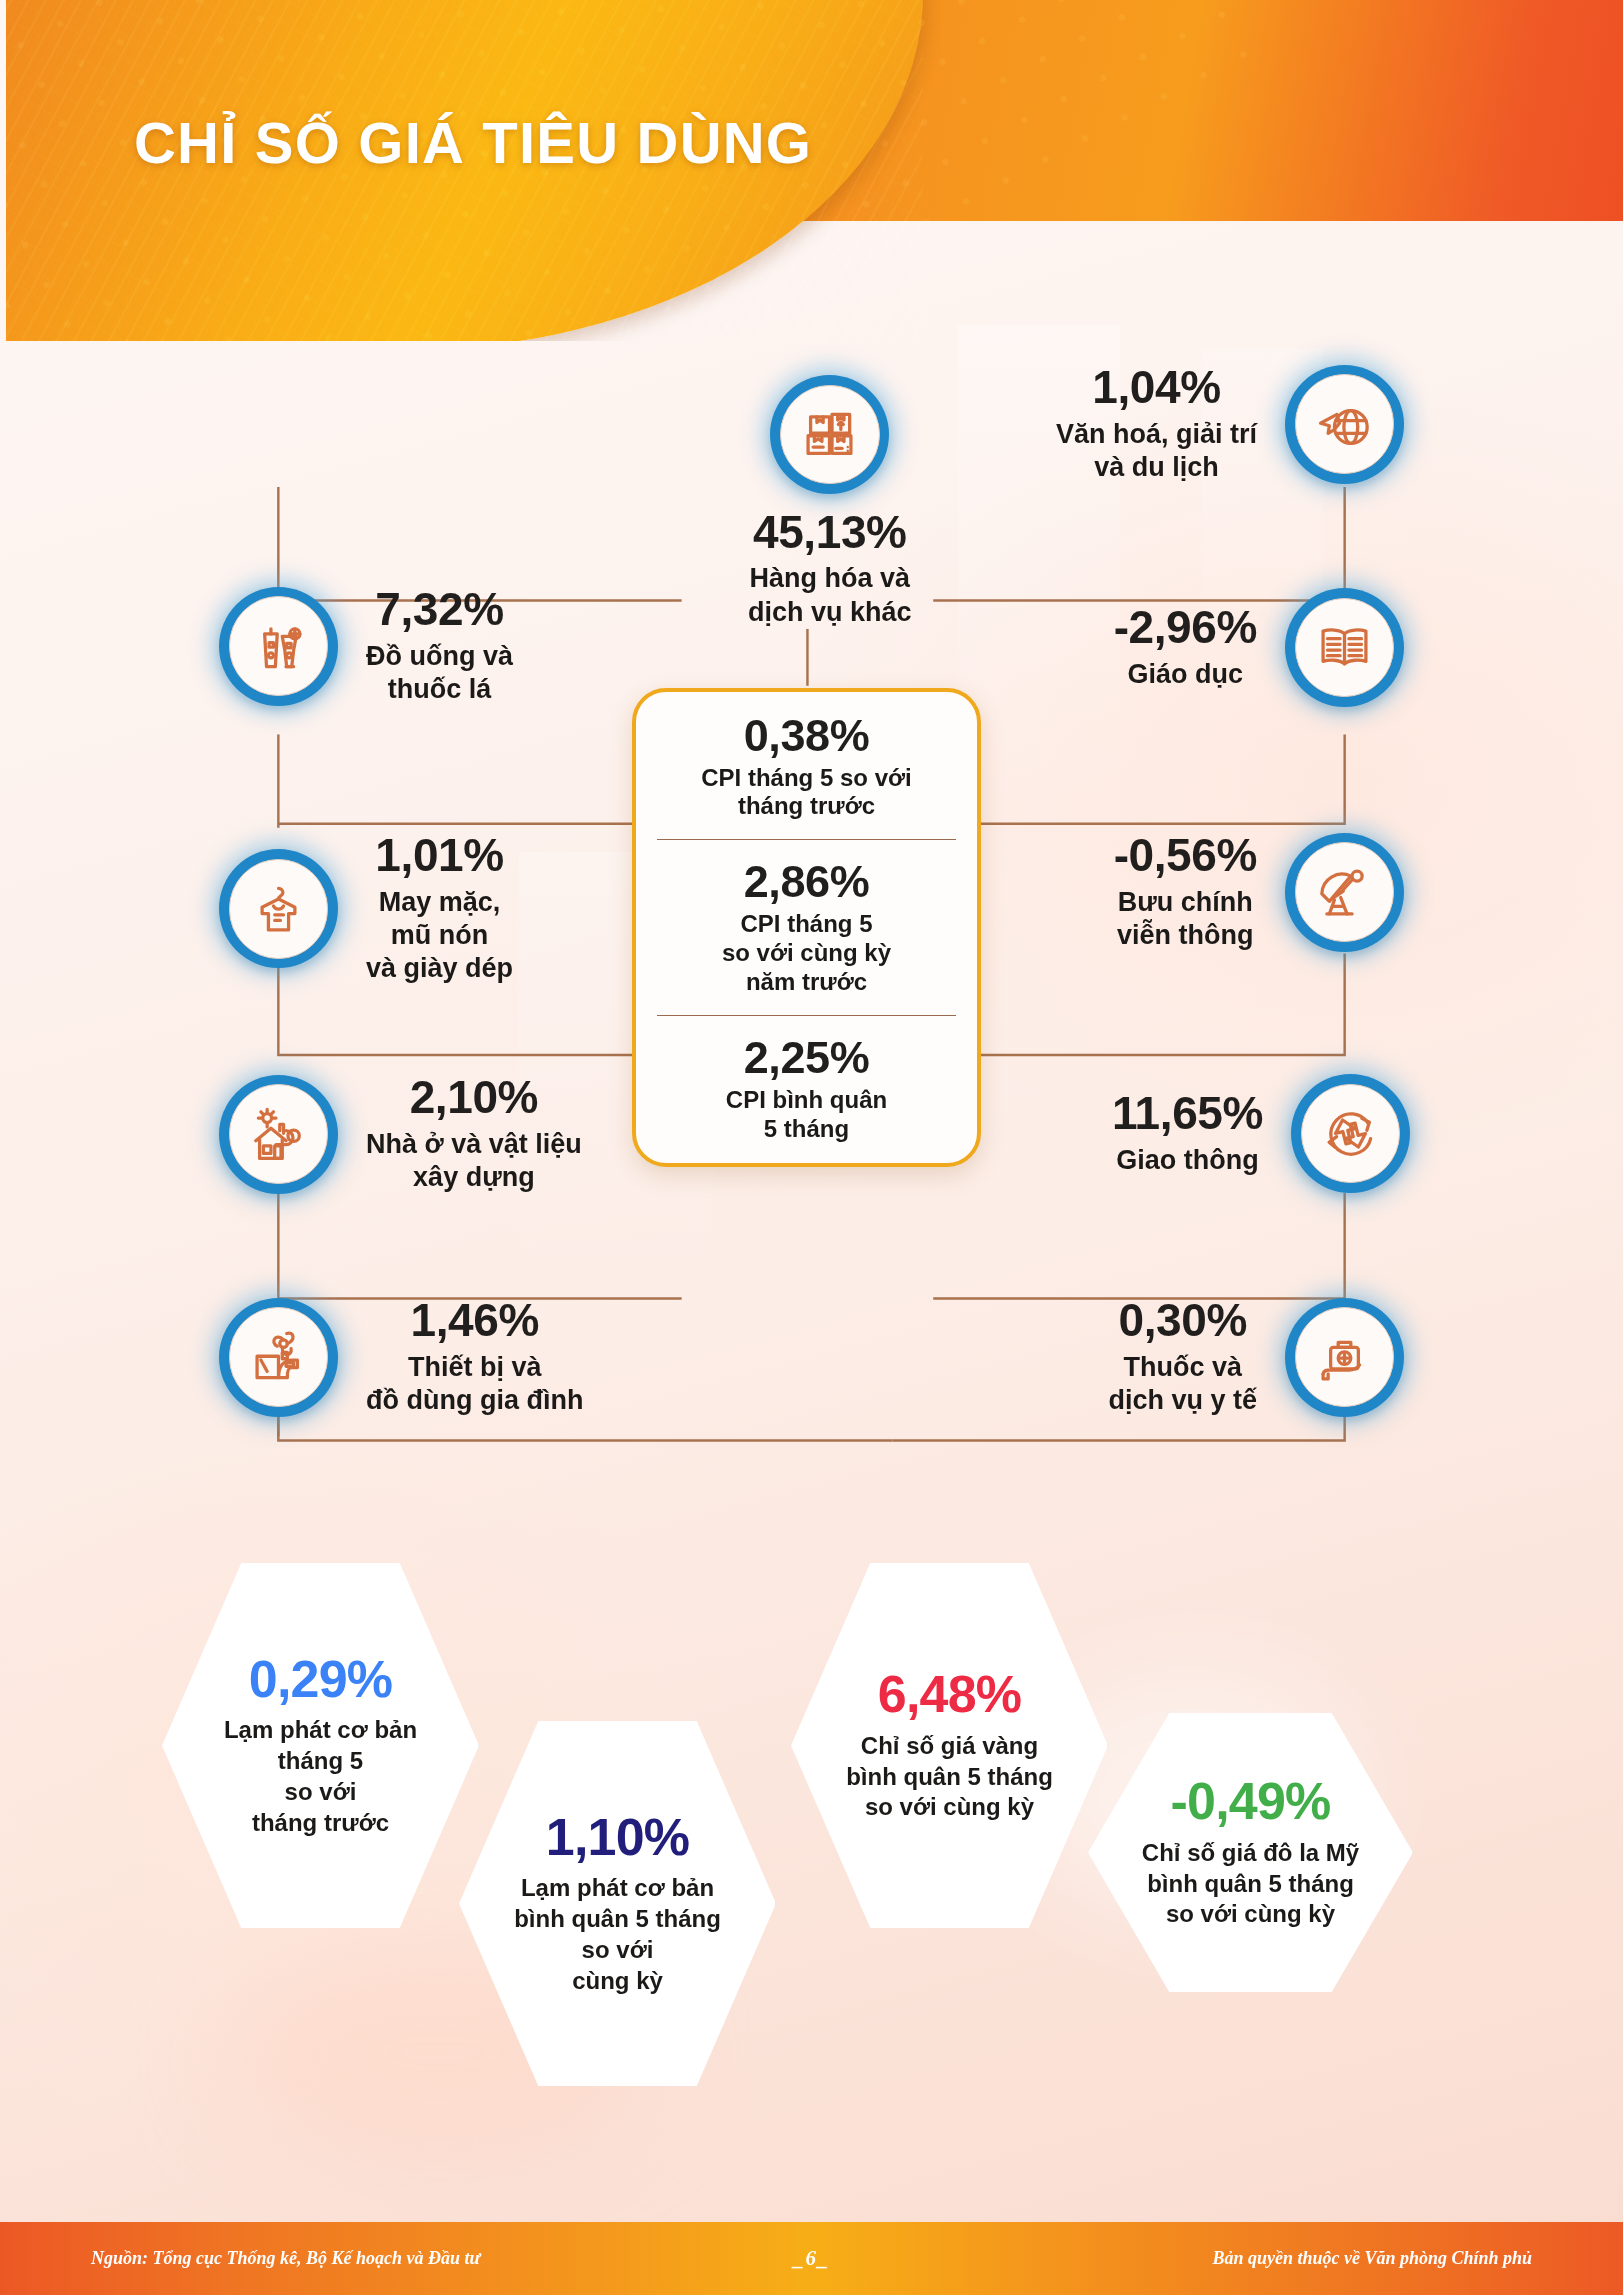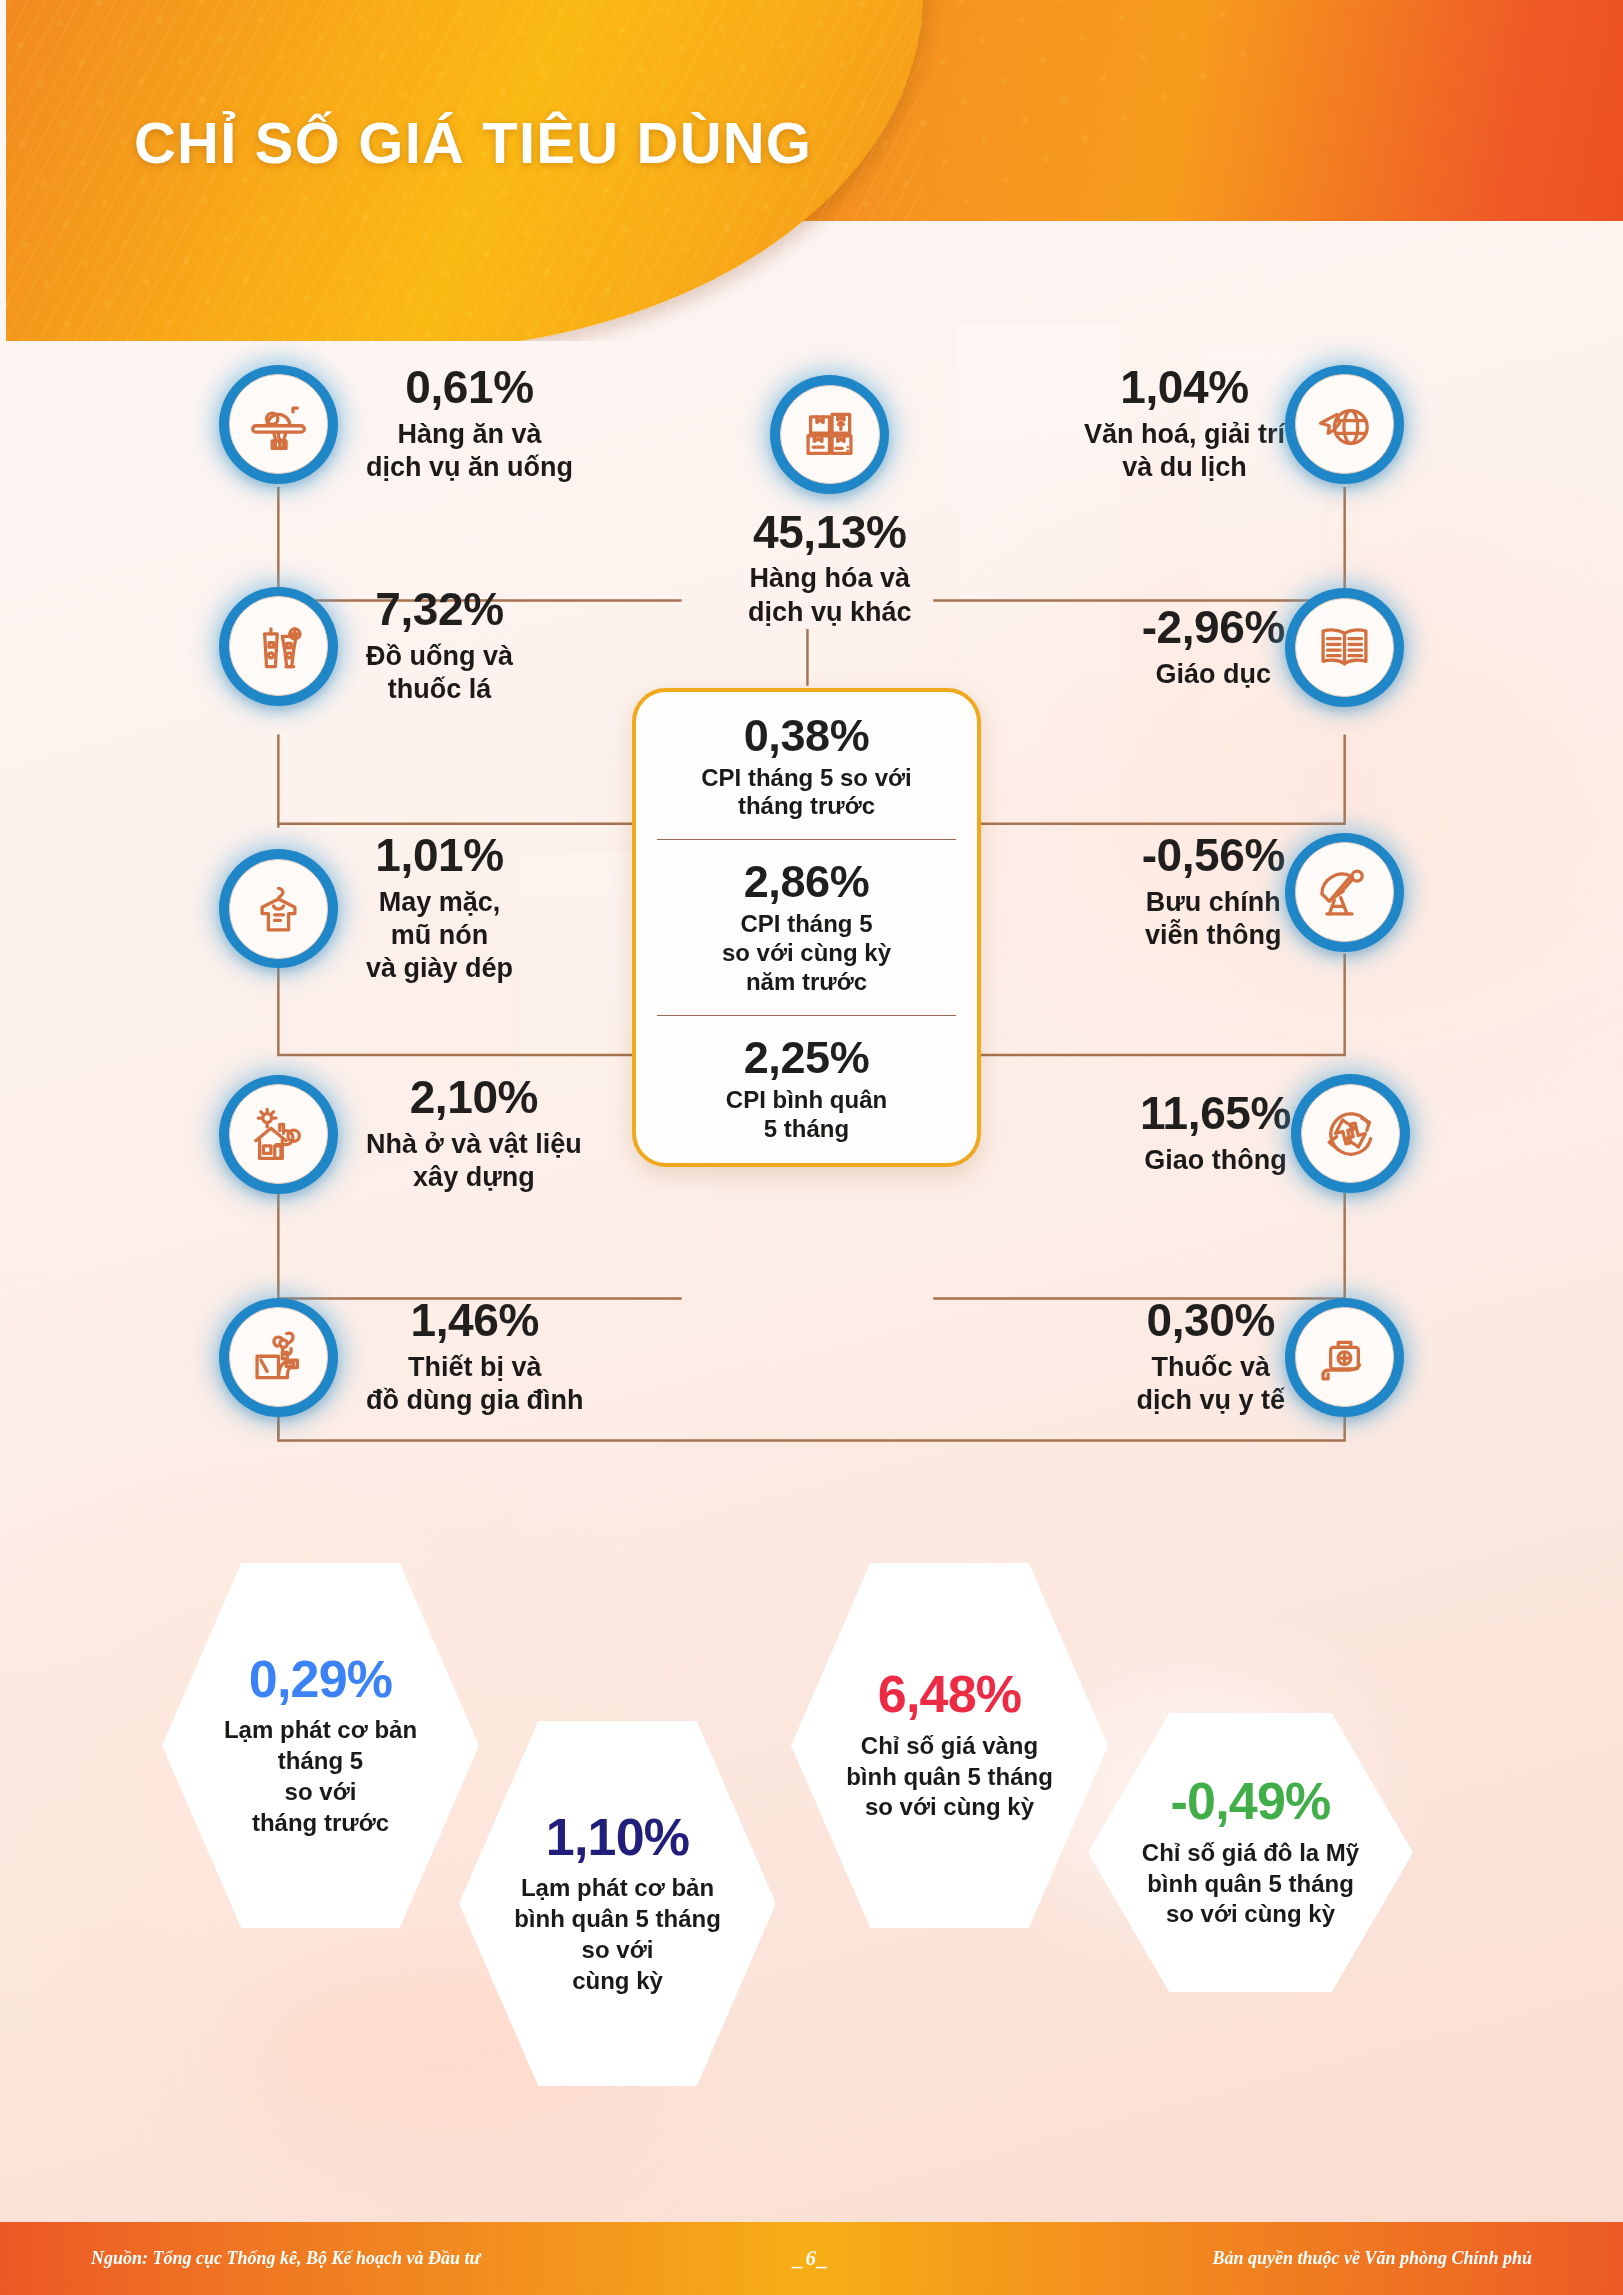--- a/index.html
+++ b/index.html
@@ -55,21 +55,21 @@
   
   #connectors{position:absolute;left:0;top:0;width:1623px;height:2295px;pointer-events:none;}
 
   
   .cat{position:absolute;display:flex;align-items:center;}
   .cat .txt .val{font-size:46px;font-weight:700;color:#211f1d;line-height:1.04;letter-spacing:-0.4px;}
   .cat .txt .lbl{font-size:27px;font-weight:700;color:#1c1a18;line-height:1.24;margin-top:5.7px;}
   .cat.left{flex-direction:row;}
   .cat.left .txt{margin-left:28px;text-align:center;}
   .cat.right{flex-direction:row-reverse;}
-  .cat.right .txt{text-align:center;}
+  .cat.right .txt{margin-right:28px;text-align:center;}
   .cat.topcenter{flex-direction:column;align-items:center;}
   .cat.topcenter .txt{margin-top:14.6px;text-align:center;}
 
   
   .badge{
     position:relative;width:119px;height:119px;flex:0 0 119px;border-radius:50%;
     background:#1f87c7;
     box-shadow:0 0 21px 8px rgba(86,175,226,.45), 0 4px 9.7px rgba(40,90,130,.28);
   }
   .badge::after{
@@ -174,38 +174,20 @@
     <div class="blk">
       <div class="cval">2,86%</div>
       <div class="clbl nl">CPI tháng 5<br>so với cùng kỳ<br>năm trước</div>
     </div>
     <div class="blk">
       <div class="cval">2,25%</div>
       <div class="clbl nl">CPI bình quân<br>5 tháng</div>
     </div>
   </div>
 
-  <div class="cat left" style="left:219px;top:364px;">
-    <div class="badge">
-      <svg viewBox="0 0 100 100">
-        <path d="M14 52 h72 a5 5 0 0 1 0 10 H14 a5 5 0 0 1 0 -10 z"></path>
-        <path d="M32 52 a18 18 0 0 1 36 0"></path>
-        <circle cx="40" cy="41" r="9"></circle>
-        <path d="M73 30 v-6 h7"></path>
-        <path d="M50 62 v6 a8 8 0 0 0 8 8 h0"></path>
-        <path d="M42 62 l4 14 h12 l4 -14"></path>
-        <path d="M40 76 h22 v12 H40 z"></path>
-        <path d="M45 78 v8 M52 78 v8 M58 78 v8"></path>
-      </svg>
-    </div>
-    <div class="txt">
-      <div class="val">0,61%</div>
-      <div class="lbl nl">Hàng ăn và<br>dịch vụ ăn uống</div>
-    </div>
-  </div>
 
   <div class="cat left" style="left:219px;top:830px;transform:translateY(-244px);">
     <div class="badge">
       <svg viewBox="0 0 100 100">
         <path d="M28 30 h20 l-3 52 h-14 z"></path>
         <path d="M38 30 v-8"></path>
         <rect x="35" y="44" width="7" height="7"></rect>
         <circle cx="38" cy="64" r="4"></circle>
         <path d="M56 34 h22 l-4 22 -3 26 h-8 l-3 -26 z"></path>
         <path d="M62 82 h12"></path>

